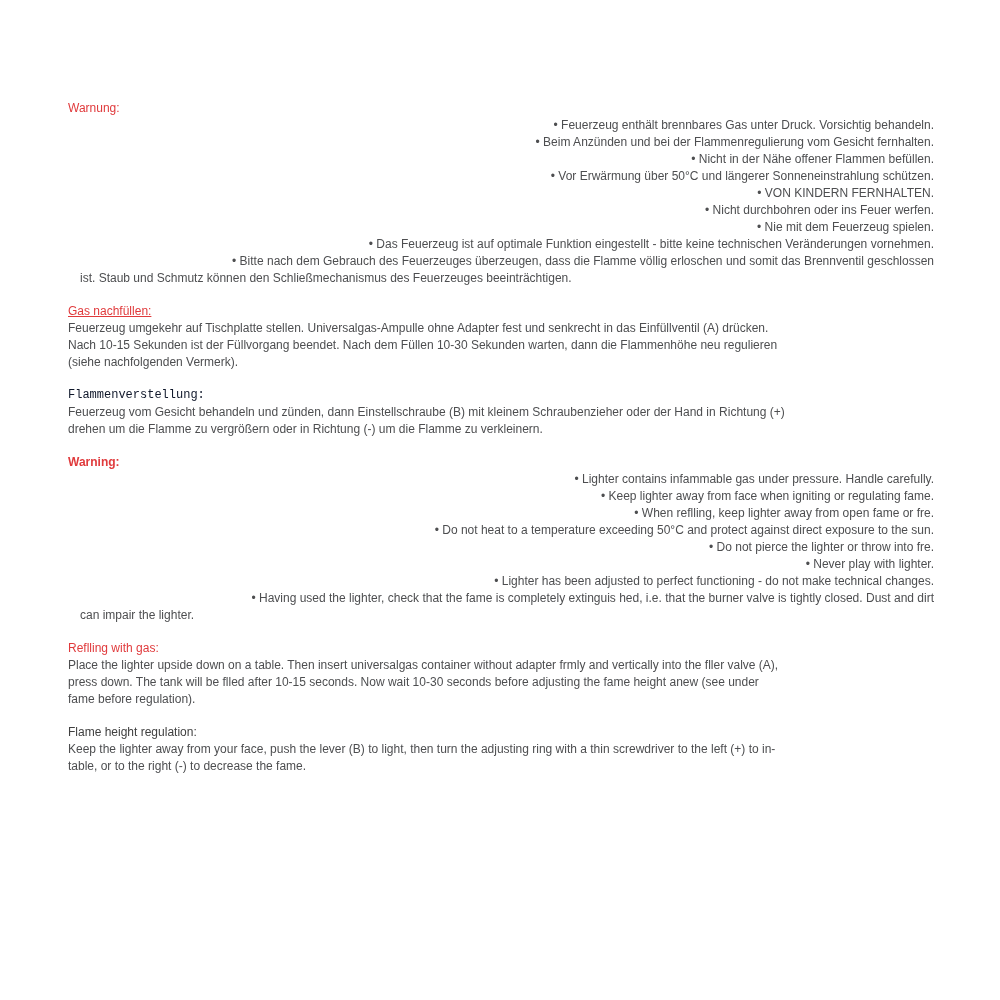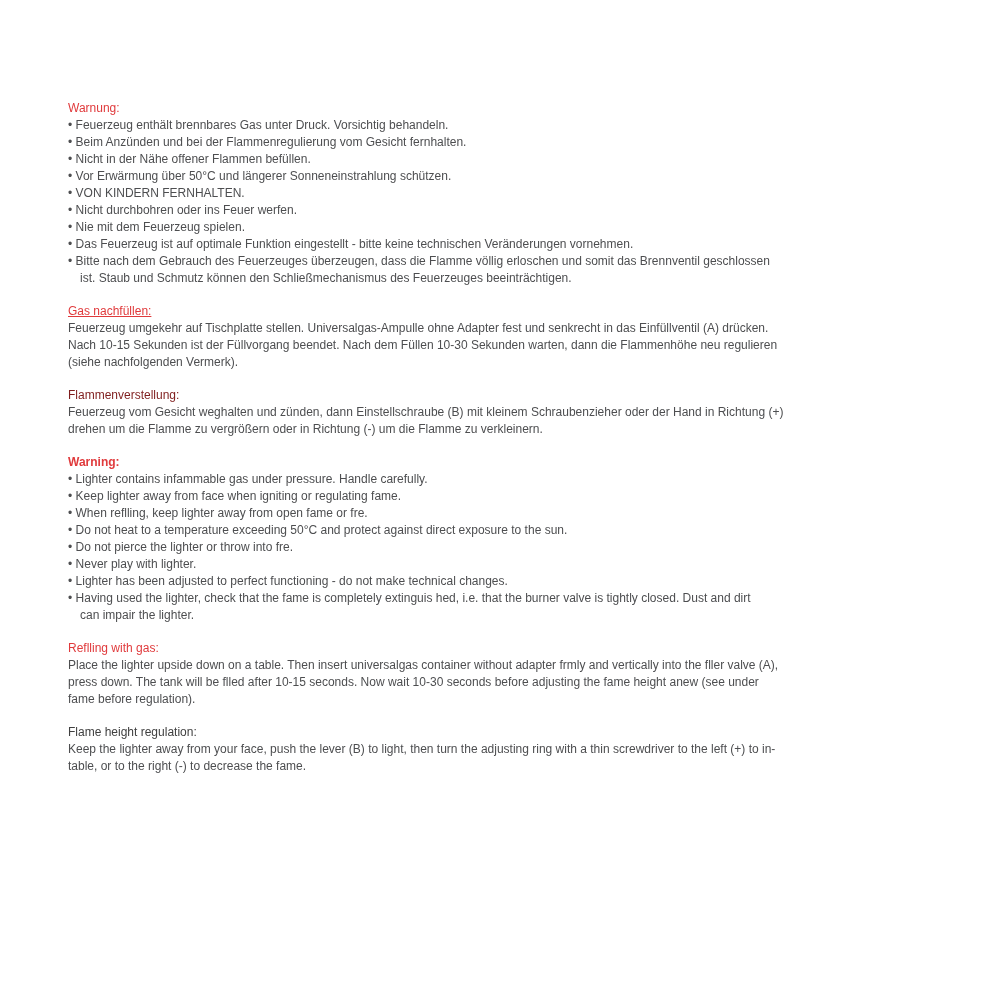--- a/index.html
+++ b/index.html
@@ -18,21 +18,21 @@
     color: #4d4e50;
   }
   .section { margin-bottom: 16px; }
   .section-heading {
     color: #e03a3c;
     white-space: nowrap;
   }
   .text-line {
     white-space: nowrap;
   }
-  .bullet-line { white-space: nowrap; }
+  .bullet-line { white-space: nowrap; text-align: right; }
   .bullet-cont { padding-left: 12px; white-space: nowrap; }
   .bullet-marker { display: inline; }
 </style>
 </head>
 <body>
 
 <div id="page" style="color: rgb(77, 78, 80);">
     <div class="section">
       <div class="section-heading" style="color: rgb(224, 58, 60);">Warnung:</div>
       <div class="bullet-line"><span class="bullet-marker">• </span><span>Feuerzeug enthält brennbares Gas unter Druck. Vorsichtig behandeln.</span></div>
@@ -46,22 +46,22 @@
       <div class="bullet-line"><span class="bullet-marker">• </span><span>Bitte nach dem Gebrauch des Feuerzeuges überzeugen, dass die Flamme völlig erloschen und somit das Brennventil geschlossen</span></div>
       <div class="bullet-cont">ist. Staub und Schmutz können den Schließmechanismus des Feuerzeuges beeinträchtigen.</div>
     </div>
     <div class="section">
       <div class="section-heading" style="color: rgb(224, 58, 60); text-decoration: underline;">Gas nachfüllen:</div>
       <div class="text-line">Feuerzeug umgekehr auf Tischplatte stellen. Universalgas-Ampulle ohne Adapter fest und senkrecht in das Einfüllventil (A) drücken.</div>
       <div class="text-line">Nach 10-15 Sekunden ist der Füllvorgang beendet. Nach dem Füllen 10-30 Sekunden warten, dann die Flammenhöhe neu regulieren</div>
       <div class="text-line">(siehe nachfolgenden Vermerk).</div>
     </div>
     <div class="section">
-      <div class="section-heading" style="color: #7f1d1d;">Flammenverstellung:</div>
-      <div class="text-line">Feuerzeug vom Gesicht weghalten und zünden, dann Einstellschraube (B) mit kleinem Schraubenzieher oder der Hand in Richtung (+)</div>
+      <div class="section-heading" style="color: #0f172a; font-family: Liberation Mono, monospace;">Flammenverstellung:</div>
+      <div class="text-line">Feuerzeug vom Gesicht behandeln und zünden, dann Einstellschraube (B) mit kleinem Schraubenzieher oder der Hand in Richtung (+)</div>
       <div class="text-line">drehen um die Flamme zu vergrößern oder in Richtung (-) um die Flamme zu verkleinern.</div>
     </div>
     <div class="section">
       <div class="section-heading" style="color: rgb(224, 58, 60); font-weight: bold;">Warning:</div>
       <div class="bullet-line"><span class="bullet-marker">• </span><span>Lighter contains infammable gas under pressure. Handle carefully.</span></div>
       <div class="bullet-line"><span class="bullet-marker">• </span><span>Keep lighter away from face when igniting or regulating fame.</span></div>
       <div class="bullet-line"><span class="bullet-marker">• </span><span>When reflling, keep lighter away from open fame or fre.</span></div>
       <div class="bullet-line"><span class="bullet-marker">• </span><span>Do not heat to a temperature exceeding 50°C and protect against direct exposure to the sun.</span></div>
       <div class="bullet-line"><span class="bullet-marker">• </span><span>Do not pierce the lighter or throw into fre.</span></div>
       <div class="bullet-line"><span class="bullet-marker">• </span><span>Never play with lighter.</span></div>

